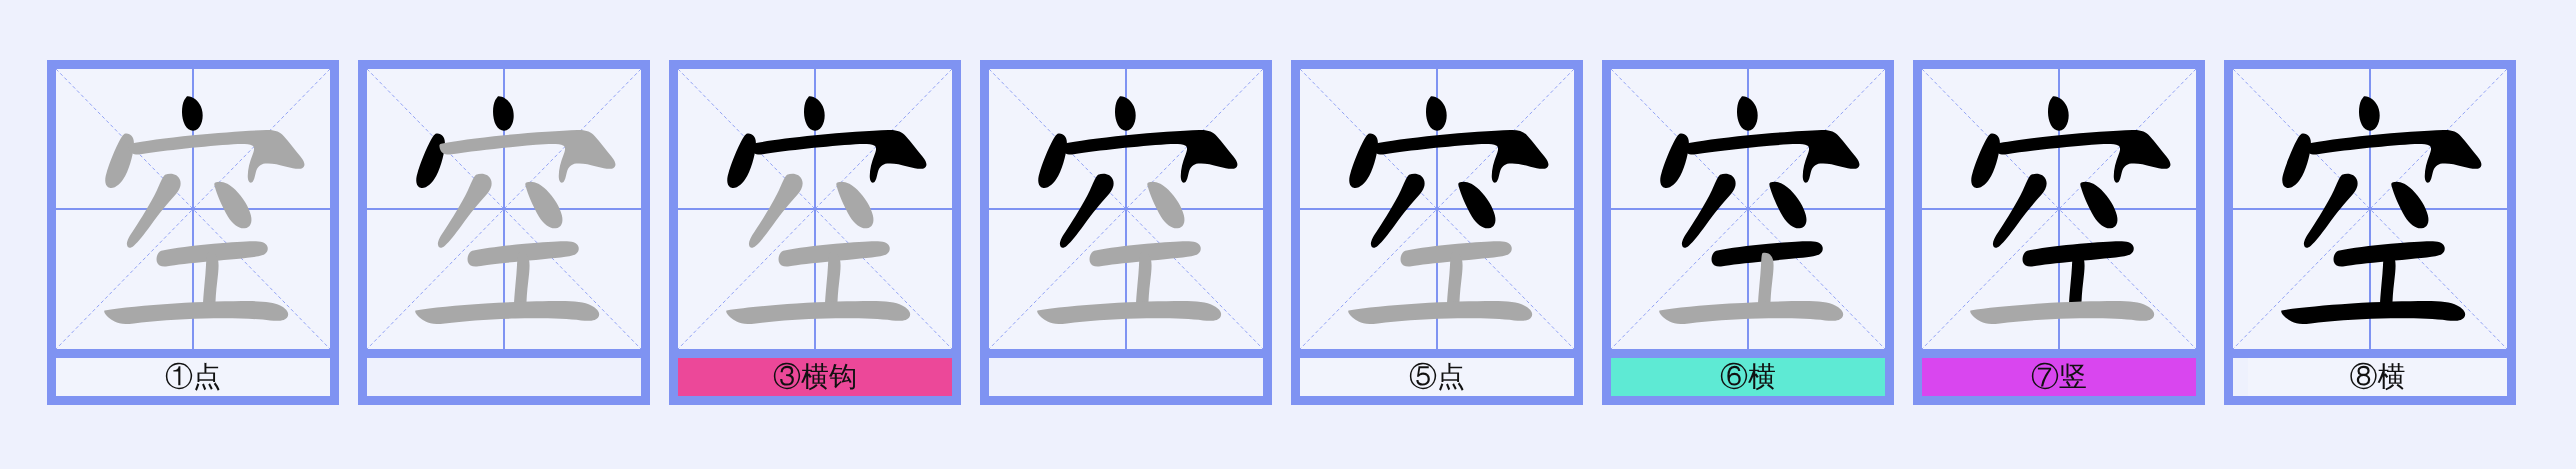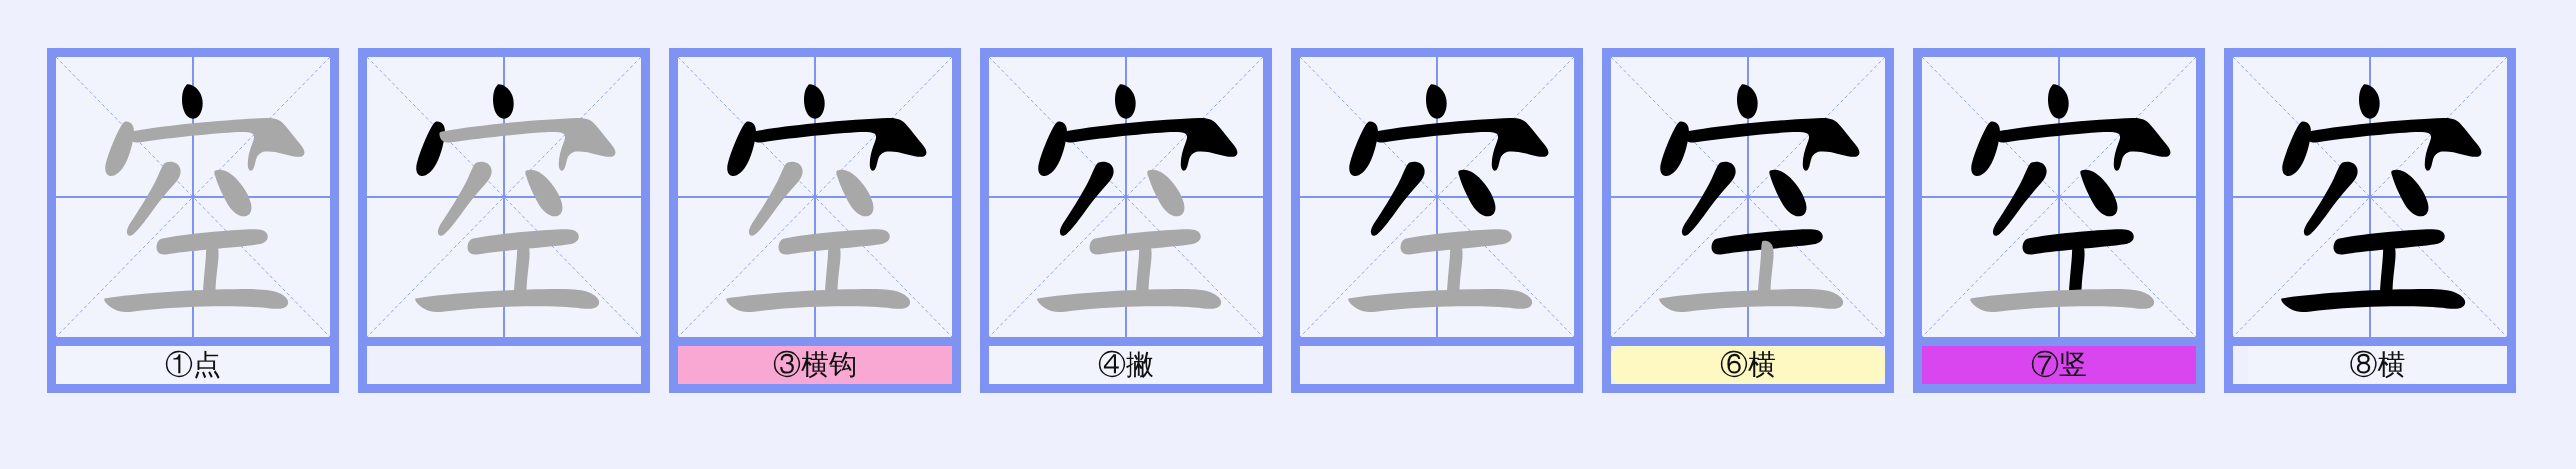--- a/index.html
+++ b/index.html
@@ -14,21 +14,21 @@
     overflow: hidden;
   }
 
   #stroke-order-sheet {
     position: relative;
     width: 2576px;
     height: 424px;
     background: #eef1fd;
     display: flex;
     align-items: flex-start;
-    padding-top: 48px;
+    padding-top: 60px;
     padding-left: 47px;
     box-sizing: border-box;
   }
 
   .stroke-cell {
     width: 292px;
     height: 345px;
     margin-right: 19px;
     border: 9px solid #7f93f2;
     box-sizing: border-box;
@@ -164,64 +164,64 @@
           <path d="M 300 288 C 316 284 330 296 330 316 C 330 344 320 390 302 424 C 288 450 268 466 252 462 C 238 458 234 438 242 414 C 254 374 280 312 294 294 Z" class="stroke-drawn" fill="#000000"></path>
           <path d="M 318 320 C 360 312 430 302 520 293 C 610 284 700 278 756 276 C 784 275 800 282 812 296 C 828 314 848 340 866 362 C 880 379 882 392 872 398 C 862 404 842 400 820 394 C 792 386 770 382 752 384 C 736 386 726 396 722 412 C 718 428 716 440 710 444 C 702 449 696 440 696 424 C 696 404 702 378 712 354 C 718 339 718 330 710 326 C 700 321 680 320 650 322 C 560 328 430 342 352 354 C 330 357 318 350 314 336 C 311 325 312 321 318 320 Z" class="stroke-drawn" fill="#000000"></path>
           <path d="M 430 420 C 452 412 472 420 478 436 C 484 452 478 468 462 486 C 440 510 410 546 386 580 C 362 613 344 636 330 648 C 318 658 310 656 308 646 C 306 636 312 622 326 602 C 352 564 386 508 404 470 C 414 448 420 430 430 420 Z" class="stroke-pending" fill="#a8a8a8"></path>
           <path d="M 594 444 C 612 438 636 448 656 468 C 680 492 700 524 706 550 C 712 574 704 590 686 592 C 668 594 648 580 632 554 C 614 524 596 482 590 458 C 587 448 589 446 594 444 Z" class="stroke-pending" fill="#a8a8a8"></path>
           <path d="M 418 664 C 460 656 520 648 586 642 C 652 636 700 633 722 634 C 746 635 758 642 760 654 C 762 668 752 678 730 682 C 700 687 640 692 576 698 C 512 704 462 710 438 714 C 420 717 408 712 404 700 C 400 688 406 668 418 664 Z" class="stroke-pending" fill="#a8a8a8"></path>
           <path d="M 566 672 C 582 668 596 676 600 692 C 604 706 602 730 598 762 C 594 794 592 824 592 848 C 592 864 584 872 572 872 C 560 872 552 862 552 846 C 552 822 556 782 560 738 C 563 706 562 682 566 672 Z" class="stroke-pending" fill="#a8a8a8"></path>
           <path d="M 236 856 C 286 848 368 840 460 834 C 552 828 640 826 700 826 C 748 826 780 830 800 840 C 822 851 830 864 824 876 C 818 888 798 892 768 888 C 720 882 640 880 556 882 C 472 884 392 890 330 898 C 300 902 282 900 268 892 C 252 883 240 872 236 864 C 234 858 234 857 236 856 Z" class="stroke-pending" fill="#a8a8a8"></path>
         </svg>
       </div>
       <div class="cell-divider" style="background: rgb(127, 147, 242);"></div>
-      <div class="stroke-label" style="background: #f9a8d4;">③横钩</div>
-    </div>
-    <div class="stroke-cell" style="border-color: rgb(127, 147, 242);">
-      <div class="glyph-grid" style="background: rgb(242, 244, 253);">
-        <svg class="grid-diagonals" viewBox="0 0 100 100" preserveAspectRatio="none">
-          <line x1="0" y1="0" x2="100" y2="100" stroke="#8c9df3" stroke-width="0.95" stroke-dasharray="3.4 2.6" vector-effect="non-scaling-stroke"></line>
-          <line x1="100" y1="0" x2="0" y2="100" stroke="#8c9df3" stroke-width="0.95" stroke-dasharray="3.4 2.6" vector-effect="non-scaling-stroke"></line>
-        </svg>
-        <div class="grid-line-h" style="background: rgb(127, 147, 242);"></div>
-        <div class="grid-line-v" style="background: rgb(127, 147, 242);"></div>
-        <svg class="glyph-svg" viewBox="100 80 840 900" preserveAspectRatio="xMidYMid meet">
-          <path d="M 500 168 C 516 166 536 180 545 200 C 556 224 552 258 536 272 C 522 284 504 278 494 260 C 482 238 482 200 492 180 Z" class="stroke-drawn" fill="#000000"></path>
-          <path d="M 300 288 C 316 284 330 296 330 316 C 330 344 320 390 302 424 C 288 450 268 466 252 462 C 238 458 234 438 242 414 C 254 374 280 312 294 294 Z" class="stroke-drawn" fill="#000000"></path>
-          <path d="M 318 320 C 360 312 430 302 520 293 C 610 284 700 278 756 276 C 784 275 800 282 812 296 C 828 314 848 340 866 362 C 880 379 882 392 872 398 C 862 404 842 400 820 394 C 792 386 770 382 752 384 C 736 386 726 396 722 412 C 718 428 716 440 710 444 C 702 449 696 440 696 424 C 696 404 702 378 712 354 C 718 339 718 330 710 326 C 700 321 680 320 650 322 C 560 328 430 342 352 354 C 330 357 318 350 314 336 C 311 325 312 321 318 320 Z" class="stroke-drawn" fill="#000000"></path>
-          <path d="M 430 420 C 452 412 472 420 478 436 C 484 452 478 468 462 486 C 440 510 410 546 386 580 C 362 613 344 636 330 648 C 318 658 310 656 308 646 C 306 636 312 622 326 602 C 352 564 386 508 404 470 C 414 448 420 430 430 420 Z" class="stroke-drawn" fill="#000000"></path>
-          <path d="M 594 444 C 612 438 636 448 656 468 C 680 492 700 524 706 550 C 712 574 704 590 686 592 C 668 594 648 580 632 554 C 614 524 596 482 590 458 C 587 448 589 446 594 444 Z" class="stroke-pending" fill="#a8a8a8"></path>
-          <path d="M 418 664 C 460 656 520 648 586 642 C 652 636 700 633 722 634 C 746 635 758 642 760 654 C 762 668 752 678 730 682 C 700 687 640 692 576 698 C 512 704 462 710 438 714 C 420 717 408 712 404 700 C 400 688 406 668 418 664 Z" class="stroke-pending" fill="#a8a8a8"></path>
-          <path d="M 566 672 C 582 668 596 676 600 692 C 604 706 602 730 598 762 C 594 794 592 824 592 848 C 592 864 584 872 572 872 C 560 872 552 862 552 846 C 552 822 556 782 560 738 C 563 706 562 682 566 672 Z" class="stroke-pending" fill="#a8a8a8"></path>
-          <path d="M 236 856 C 286 848 368 840 460 834 C 552 828 640 826 700 826 C 748 826 780 830 800 840 C 822 851 830 864 824 876 C 818 888 798 892 768 888 C 720 882 640 880 556 882 C 472 884 392 890 330 898 C 300 902 282 900 268 892 C 252 883 240 872 236 864 C 234 858 234 857 236 856 Z" class="stroke-pending" fill="#a8a8a8"></path>
-        </svg>
-      </div>
-      <div class="cell-divider" style="background: rgb(127, 147, 242);"></div>
-      <div class="stroke-label" style="background: rgb(242, 244, 253);">④撇</div>
-    </div>
-    <div class="stroke-cell" style="border-color: rgb(127, 147, 242);">
-      <div class="glyph-grid" style="background: rgb(242, 244, 253);">
-        <svg class="grid-diagonals" viewBox="0 0 100 100" preserveAspectRatio="none">
-          <line x1="0" y1="0" x2="100" y2="100" stroke="#8c9df3" stroke-width="0.95" stroke-dasharray="3.4 2.6" vector-effect="non-scaling-stroke"></line>
-          <line x1="100" y1="0" x2="0" y2="100" stroke="#8c9df3" stroke-width="0.95" stroke-dasharray="3.4 2.6" vector-effect="non-scaling-stroke"></line>
-        </svg>
-        <div class="grid-line-h" style="background: rgb(127, 147, 242);"></div>
-        <div class="grid-line-v" style="background: rgb(127, 147, 242);"></div>
-        <svg class="glyph-svg" viewBox="100 80 840 900" preserveAspectRatio="xMidYMid meet">
-          <path d="M 500 168 C 516 166 536 180 545 200 C 556 224 552 258 536 272 C 522 284 504 278 494 260 C 482 238 482 200 492 180 Z" class="stroke-drawn" fill="#000000"></path>
-          <path d="M 300 288 C 316 284 330 296 330 316 C 330 344 320 390 302 424 C 288 450 268 466 252 462 C 238 458 234 438 242 414 C 254 374 280 312 294 294 Z" class="stroke-drawn" fill="#000000"></path>
-          <path d="M 318 320 C 360 312 430 302 520 293 C 610 284 700 278 756 276 C 784 275 800 282 812 296 C 828 314 848 340 866 362 C 880 379 882 392 872 398 C 862 404 842 400 820 394 C 792 386 770 382 752 384 C 736 386 726 396 722 412 C 718 428 716 440 710 444 C 702 449 696 440 696 424 C 696 404 702 378 712 354 C 718 339 718 330 710 326 C 700 321 680 320 650 322 C 560 328 430 342 352 354 C 330 357 318 350 314 336 C 311 325 312 321 318 320 Z" class="stroke-drawn" fill="#000000"></path>
-          <path d="M 430 420 C 452 412 472 420 478 436 C 484 452 478 468 462 486 C 440 510 410 546 386 580 C 362 613 344 636 330 648 C 318 658 310 656 308 646 C 306 636 312 622 326 602 C 352 564 386 508 404 470 C 414 448 420 430 430 420 Z" class="stroke-drawn" fill="#000000"></path>
-          <path d="M 594 444 C 612 438 636 448 656 468 C 680 492 700 524 706 550 C 712 574 704 590 686 592 C 668 594 648 580 632 554 C 614 524 596 482 590 458 C 587 448 589 446 594 444 Z" class="stroke-drawn" fill="#000000"></path>
-          <path d="M 418 664 C 460 656 520 648 586 642 C 652 636 700 633 722 634 C 746 635 758 642 760 654 C 762 668 752 678 730 682 C 700 687 640 692 576 698 C 512 704 462 710 438 714 C 420 717 408 712 404 700 C 400 688 406 668 418 664 Z" class="stroke-pending" fill="#a8a8a8"></path>
-          <path d="M 566 672 C 582 668 596 676 600 692 C 604 706 602 730 598 762 C 594 794 592 824 592 848 C 592 864 584 872 572 872 C 560 872 552 862 552 846 C 552 822 556 782 560 738 C 563 706 562 682 566 672 Z" class="stroke-pending" fill="#a8a8a8"></path>
-          <path d="M 236 856 C 286 848 368 840 460 834 C 552 828 640 826 700 826 C 748 826 780 830 800 840 C 822 851 830 864 824 876 C 818 888 798 892 768 888 C 720 882 640 880 556 882 C 472 884 392 890 330 898 C 300 902 282 900 268 892 C 252 883 240 872 236 864 C 234 858 234 857 236 856 Z" class="stroke-pending" fill="#a8a8a8"></path>
-        </svg>
-      </div>
-      <div class="cell-divider" style="background: rgb(127, 147, 242);"></div>
+      <div class="stroke-label" style="background: #ec4899;">③横钩</div>
+    </div>
+    <div class="stroke-cell" style="border-color: rgb(127, 147, 242);">
+      <div class="glyph-grid" style="background: rgb(242, 244, 253);">
+        <svg class="grid-diagonals" viewBox="0 0 100 100" preserveAspectRatio="none">
+          <line x1="0" y1="0" x2="100" y2="100" stroke="#8c9df3" stroke-width="0.95" stroke-dasharray="3.4 2.6" vector-effect="non-scaling-stroke"></line>
+          <line x1="100" y1="0" x2="0" y2="100" stroke="#8c9df3" stroke-width="0.95" stroke-dasharray="3.4 2.6" vector-effect="non-scaling-stroke"></line>
+        </svg>
+        <div class="grid-line-h" style="background: rgb(127, 147, 242);"></div>
+        <div class="grid-line-v" style="background: rgb(127, 147, 242);"></div>
+        <svg class="glyph-svg" viewBox="100 80 840 900" preserveAspectRatio="xMidYMid meet">
+          <path d="M 500 168 C 516 166 536 180 545 200 C 556 224 552 258 536 272 C 522 284 504 278 494 260 C 482 238 482 200 492 180 Z" class="stroke-drawn" fill="#000000"></path>
+          <path d="M 300 288 C 316 284 330 296 330 316 C 330 344 320 390 302 424 C 288 450 268 466 252 462 C 238 458 234 438 242 414 C 254 374 280 312 294 294 Z" class="stroke-drawn" fill="#000000"></path>
+          <path d="M 318 320 C 360 312 430 302 520 293 C 610 284 700 278 756 276 C 784 275 800 282 812 296 C 828 314 848 340 866 362 C 880 379 882 392 872 398 C 862 404 842 400 820 394 C 792 386 770 382 752 384 C 736 386 726 396 722 412 C 718 428 716 440 710 444 C 702 449 696 440 696 424 C 696 404 702 378 712 354 C 718 339 718 330 710 326 C 700 321 680 320 650 322 C 560 328 430 342 352 354 C 330 357 318 350 314 336 C 311 325 312 321 318 320 Z" class="stroke-drawn" fill="#000000"></path>
+          <path d="M 430 420 C 452 412 472 420 478 436 C 484 452 478 468 462 486 C 440 510 410 546 386 580 C 362 613 344 636 330 648 C 318 658 310 656 308 646 C 306 636 312 622 326 602 C 352 564 386 508 404 470 C 414 448 420 430 430 420 Z" class="stroke-drawn" fill="#000000"></path>
+          <path d="M 594 444 C 612 438 636 448 656 468 C 680 492 700 524 706 550 C 712 574 704 590 686 592 C 668 594 648 580 632 554 C 614 524 596 482 590 458 C 587 448 589 446 594 444 Z" class="stroke-pending" fill="#a8a8a8"></path>
+          <path d="M 418 664 C 460 656 520 648 586 642 C 652 636 700 633 722 634 C 746 635 758 642 760 654 C 762 668 752 678 730 682 C 700 687 640 692 576 698 C 512 704 462 710 438 714 C 420 717 408 712 404 700 C 400 688 406 668 418 664 Z" class="stroke-pending" fill="#a8a8a8"></path>
+          <path d="M 566 672 C 582 668 596 676 600 692 C 604 706 602 730 598 762 C 594 794 592 824 592 848 C 592 864 584 872 572 872 C 560 872 552 862 552 846 C 552 822 556 782 560 738 C 563 706 562 682 566 672 Z" class="stroke-pending" fill="#a8a8a8"></path>
+          <path d="M 236 856 C 286 848 368 840 460 834 C 552 828 640 826 700 826 C 748 826 780 830 800 840 C 822 851 830 864 824 876 C 818 888 798 892 768 888 C 720 882 640 880 556 882 C 472 884 392 890 330 898 C 300 902 282 900 268 892 C 252 883 240 872 236 864 C 234 858 234 857 236 856 Z" class="stroke-pending" fill="#a8a8a8"></path>
+        </svg>
+      </div>
+      <div class="cell-divider" style="background: rgb(127, 147, 242);"></div>
+    </div>
+    <div class="stroke-cell" style="border-color: rgb(127, 147, 242);">
+      <div class="glyph-grid" style="background: rgb(242, 244, 253);">
+        <svg class="grid-diagonals" viewBox="0 0 100 100" preserveAspectRatio="none">
+          <line x1="0" y1="0" x2="100" y2="100" stroke="#8c9df3" stroke-width="0.95" stroke-dasharray="3.4 2.6" vector-effect="non-scaling-stroke"></line>
+          <line x1="100" y1="0" x2="0" y2="100" stroke="#8c9df3" stroke-width="0.95" stroke-dasharray="3.4 2.6" vector-effect="non-scaling-stroke"></line>
+        </svg>
+        <div class="grid-line-h" style="background: rgb(127, 147, 242);"></div>
+        <div class="grid-line-v" style="background: rgb(127, 147, 242);"></div>
+        <svg class="glyph-svg" viewBox="100 80 840 900" preserveAspectRatio="xMidYMid meet">
+          <path d="M 500 168 C 516 166 536 180 545 200 C 556 224 552 258 536 272 C 522 284 504 278 494 260 C 482 238 482 200 492 180 Z" class="stroke-drawn" fill="#000000"></path>
+          <path d="M 300 288 C 316 284 330 296 330 316 C 330 344 320 390 302 424 C 288 450 268 466 252 462 C 238 458 234 438 242 414 C 254 374 280 312 294 294 Z" class="stroke-drawn" fill="#000000"></path>
+          <path d="M 318 320 C 360 312 430 302 520 293 C 610 284 700 278 756 276 C 784 275 800 282 812 296 C 828 314 848 340 866 362 C 880 379 882 392 872 398 C 862 404 842 400 820 394 C 792 386 770 382 752 384 C 736 386 726 396 722 412 C 718 428 716 440 710 444 C 702 449 696 440 696 424 C 696 404 702 378 712 354 C 718 339 718 330 710 326 C 700 321 680 320 650 322 C 560 328 430 342 352 354 C 330 357 318 350 314 336 C 311 325 312 321 318 320 Z" class="stroke-drawn" fill="#000000"></path>
+          <path d="M 430 420 C 452 412 472 420 478 436 C 484 452 478 468 462 486 C 440 510 410 546 386 580 C 362 613 344 636 330 648 C 318 658 310 656 308 646 C 306 636 312 622 326 602 C 352 564 386 508 404 470 C 414 448 420 430 430 420 Z" class="stroke-drawn" fill="#000000"></path>
+          <path d="M 594 444 C 612 438 636 448 656 468 C 680 492 700 524 706 550 C 712 574 704 590 686 592 C 668 594 648 580 632 554 C 614 524 596 482 590 458 C 587 448 589 446 594 444 Z" class="stroke-drawn" fill="#000000"></path>
+          <path d="M 418 664 C 460 656 520 648 586 642 C 652 636 700 633 722 634 C 746 635 758 642 760 654 C 762 668 752 678 730 682 C 700 687 640 692 576 698 C 512 704 462 710 438 714 C 420 717 408 712 404 700 C 400 688 406 668 418 664 Z" class="stroke-pending" fill="#a8a8a8"></path>
+          <path d="M 566 672 C 582 668 596 676 600 692 C 604 706 602 730 598 762 C 594 794 592 824 592 848 C 592 864 584 872 572 872 C 560 872 552 862 552 846 C 552 822 556 782 560 738 C 563 706 562 682 566 672 Z" class="stroke-pending" fill="#a8a8a8"></path>
+          <path d="M 236 856 C 286 848 368 840 460 834 C 552 828 640 826 700 826 C 748 826 780 830 800 840 C 822 851 830 864 824 876 C 818 888 798 892 768 888 C 720 882 640 880 556 882 C 472 884 392 890 330 898 C 300 902 282 900 268 892 C 252 883 240 872 236 864 C 234 858 234 857 236 856 Z" class="stroke-pending" fill="#a8a8a8"></path>
+        </svg>
+      </div>
+      <div class="cell-divider" style="background: rgb(127, 147, 242);"></div>
+      <div class="stroke-label" style="background: rgb(242, 244, 253);">⑤点</div>
     </div>
     <div class="stroke-cell" style="border-color: rgb(127, 147, 242);">
       <div class="glyph-grid" style="background: rgb(242, 244, 253);">
         <svg class="grid-diagonals" viewBox="0 0 100 100" preserveAspectRatio="none">
           <line x1="0" y1="0" x2="100" y2="100" stroke="#8c9df3" stroke-width="0.95" stroke-dasharray="3.4 2.6" vector-effect="non-scaling-stroke"></line>
           <line x1="100" y1="0" x2="0" y2="100" stroke="#8c9df3" stroke-width="0.95" stroke-dasharray="3.4 2.6" vector-effect="non-scaling-stroke"></line>
         </svg>
         <div class="grid-line-h" style="background: rgb(127, 147, 242);"></div>
         <div class="grid-line-v" style="background: rgb(127, 147, 242);"></div>
         <svg class="glyph-svg" viewBox="100 80 840 900" preserveAspectRatio="xMidYMid meet">
@@ -229,21 +229,21 @@
           <path d="M 300 288 C 316 284 330 296 330 316 C 330 344 320 390 302 424 C 288 450 268 466 252 462 C 238 458 234 438 242 414 C 254 374 280 312 294 294 Z" class="stroke-drawn" fill="#000000"></path>
           <path d="M 318 320 C 360 312 430 302 520 293 C 610 284 700 278 756 276 C 784 275 800 282 812 296 C 828 314 848 340 866 362 C 880 379 882 392 872 398 C 862 404 842 400 820 394 C 792 386 770 382 752 384 C 736 386 726 396 722 412 C 718 428 716 440 710 444 C 702 449 696 440 696 424 C 696 404 702 378 712 354 C 718 339 718 330 710 326 C 700 321 680 320 650 322 C 560 328 430 342 352 354 C 330 357 318 350 314 336 C 311 325 312 321 318 320 Z" class="stroke-drawn" fill="#000000"></path>
           <path d="M 430 420 C 452 412 472 420 478 436 C 484 452 478 468 462 486 C 440 510 410 546 386 580 C 362 613 344 636 330 648 C 318 658 310 656 308 646 C 306 636 312 622 326 602 C 352 564 386 508 404 470 C 414 448 420 430 430 420 Z" class="stroke-drawn" fill="#000000"></path>
           <path d="M 594 444 C 612 438 636 448 656 468 C 680 492 700 524 706 550 C 712 574 704 590 686 592 C 668 594 648 580 632 554 C 614 524 596 482 590 458 C 587 448 589 446 594 444 Z" class="stroke-drawn" fill="#000000"></path>
           <path d="M 418 664 C 460 656 520 648 586 642 C 652 636 700 633 722 634 C 746 635 758 642 760 654 C 762 668 752 678 730 682 C 700 687 640 692 576 698 C 512 704 462 710 438 714 C 420 717 408 712 404 700 C 400 688 406 668 418 664 Z" class="stroke-drawn" fill="#000000"></path>
           <path d="M 566 672 C 582 668 596 676 600 692 C 604 706 602 730 598 762 C 594 794 592 824 592 848 C 592 864 584 872 572 872 C 560 872 552 862 552 846 C 552 822 556 782 560 738 C 563 706 562 682 566 672 Z" class="stroke-pending" fill="#a8a8a8"></path>
           <path d="M 236 856 C 286 848 368 840 460 834 C 552 828 640 826 700 826 C 748 826 780 830 800 840 C 822 851 830 864 824 876 C 818 888 798 892 768 888 C 720 882 640 880 556 882 C 472 884 392 890 330 898 C 300 902 282 900 268 892 C 252 883 240 872 236 864 C 234 858 234 857 236 856 Z" class="stroke-pending" fill="#a8a8a8"></path>
         </svg>
       </div>
       <div class="cell-divider" style="background: rgb(127, 147, 242);"></div>
-      <div class="stroke-label" style="background: #fef9c3; border-radius: 11px;">⑥横</div>
+      <div class="stroke-label" style="background: #5eead4;">⑥横</div>
     </div>
     <div class="stroke-cell" style="border-color: rgb(127, 147, 242);">
       <div class="glyph-grid" style="background: rgb(242, 244, 253);">
         <svg class="grid-diagonals" viewBox="0 0 100 100" preserveAspectRatio="none">
           <line x1="0" y1="0" x2="100" y2="100" stroke="#8c9df3" stroke-width="0.95" stroke-dasharray="3.4 2.6" vector-effect="non-scaling-stroke"></line>
           <line x1="100" y1="0" x2="0" y2="100" stroke="#8c9df3" stroke-width="0.95" stroke-dasharray="3.4 2.6" vector-effect="non-scaling-stroke"></line>
         </svg>
         <div class="grid-line-h" style="background: rgb(127, 147, 242);"></div>
         <div class="grid-line-v" style="background: rgb(127, 147, 242);"></div>
         <svg class="glyph-svg" viewBox="100 80 840 900" preserveAspectRatio="xMidYMid meet">

